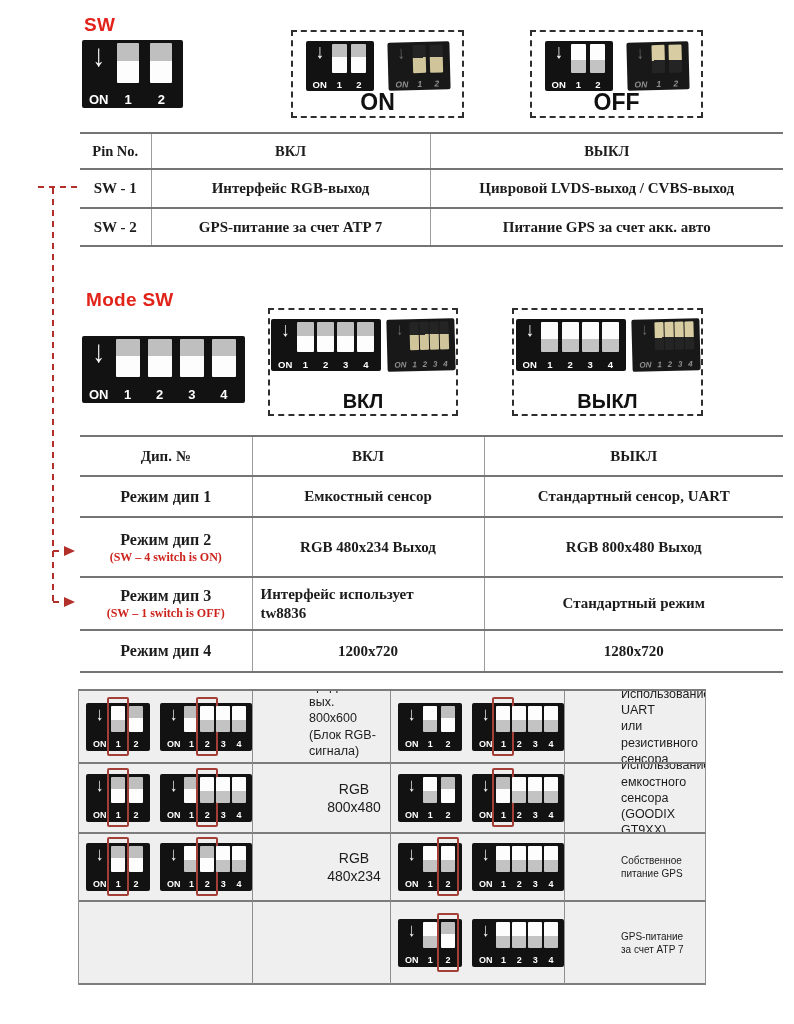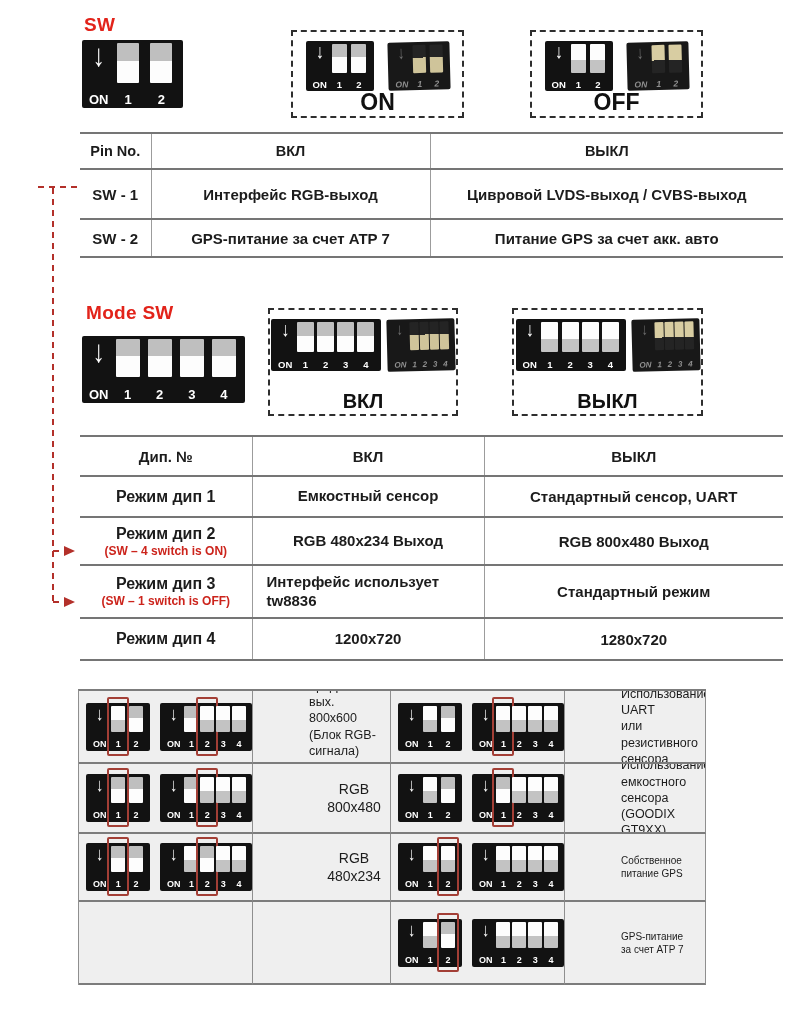--- a/index.html
+++ b/index.html
@@ -51,32 +51,32 @@
   .dashed{border:2.5px dashed #2e2e2e;box-sizing:border-box;display:flex;flex-direction:column;
           align-items:center;justify-content:space-between;padding:9px 6px 3px;}
   .dash-row{display:flex;align-items:center;gap:14px;}
   .dash-label{font-weight:bold;font-size:23px;line-height:1;color:#111;}
   .dash-label.cyr{font-size:20px;}
 
   
   table.t{position:absolute;border-collapse:collapse;table-layout:fixed;}
   .t th,.t td{border-top:2px solid #757575;border-bottom:2px solid #757575;
       border-left:1px solid #9c9c9c;border-right:1px solid #9c9c9c;
-      font-weight:bold;text-align:center;vertical-align:middle;padding:2px 4px;box-sizing:border-box;}
+      font-weight:bold;text-align:center;vertical-align:middle;padding:2px 4px;box-sizing:border-box;font-family:Liberation Serif, serif;}
   .t tr > :first-child{border-left:none;} .t tr > :last-child{border-right:none;}
   .t1{left:80px;top:132px;width:703px;font-size:15px;}
   .t1 col.c1{width:71px;} .t1 col.c2{width:279px;} .t1 col.c3{width:353px;}
-  .t1 thead tr{height:36px;} .t1 tbody tr:nth-child(1){height:50px;} .t1 tbody tr:nth-child(2){height:38px;}
+  .t1 thead tr{height:36px;} .t1 tbody tr:nth-child(1){height:39px;} .t1 tbody tr:nth-child(2){height:38px;}
   .t1 th{font-size:14.5px;}
   .t2{left:80px;top:435px;width:703px;font-size:15px;}
   .t2 col.c1{width:172px;} .t2 col.c2{width:232px;} .t2 col.c3{width:299px;}
   .t2 thead tr{height:40px;}
-  .t2 tbody tr:nth-child(1){height:41px;} .t2 tbody tr:nth-child(2){height:48px;}
+  .t2 tbody tr:nth-child(1){height:41px;} .t2 tbody tr:nth-child(2){height:60px;}
   .t2 tbody tr:nth-child(3){height:53px;} .t2 tbody tr:nth-child(4){height:42px;}
-  .t2 tbody tr:nth-child(3) td.on-cell{text-align:left;padding-left:14px;}
+  .t2 tbody tr:nth-child(3) td.on-cell{text-align:left;padding-left:8px;}
   .t2 .on-cell{white-space:pre-line;line-height:1.25;}
   .pin-name{font-weight:bold;font-size:16px;line-height:1.2;}
   .pin-note{color:#cc241c;font-weight:bold;font-size:12px;line-height:1.2;margin-top:1px;}
 
   
   .grid{position:absolute;left:78px;top:689px;display:grid;
         grid-template-columns:174px 138px 174px 141px;
         grid-template-rows:73px 70px 68px 83px;
         border-top:2px solid #7c7c7c;border-left:1px solid #8f8f8f;background:#efefef;}
   .grow{display:contents;}
@@ -220,21 +220,21 @@
       <path d="M53,188 V602"></path>
       <path d="M53,551 H64"></path>
       <path d="M53,602 H64"></path>
     </g>
     <g fill="#b3302a">
       <polygon points="64,546 75,551 64,556"></polygon>
       <polygon points="64,597 75,602 64,607"></polygon>
     </g>
   </svg>
 
-  <div class="abs red-label" style="left:86px;top:302px">Mode SW</div>
+  <div class="abs red-label" style="left:86px;top:289px">Mode SW</div>
   <div class="abs" style="left:82px;top:336px">
       <div class="dip lg4">
         <div class="dcol dfirst">
           <span class="dip-arrow">↓</span>
           <span class="dip-on">ON</span>
         </div>
         <div class="dcol">
           <span class="dip-sw down"></span>
           <span class="dip-num">1</span>
         </div>

